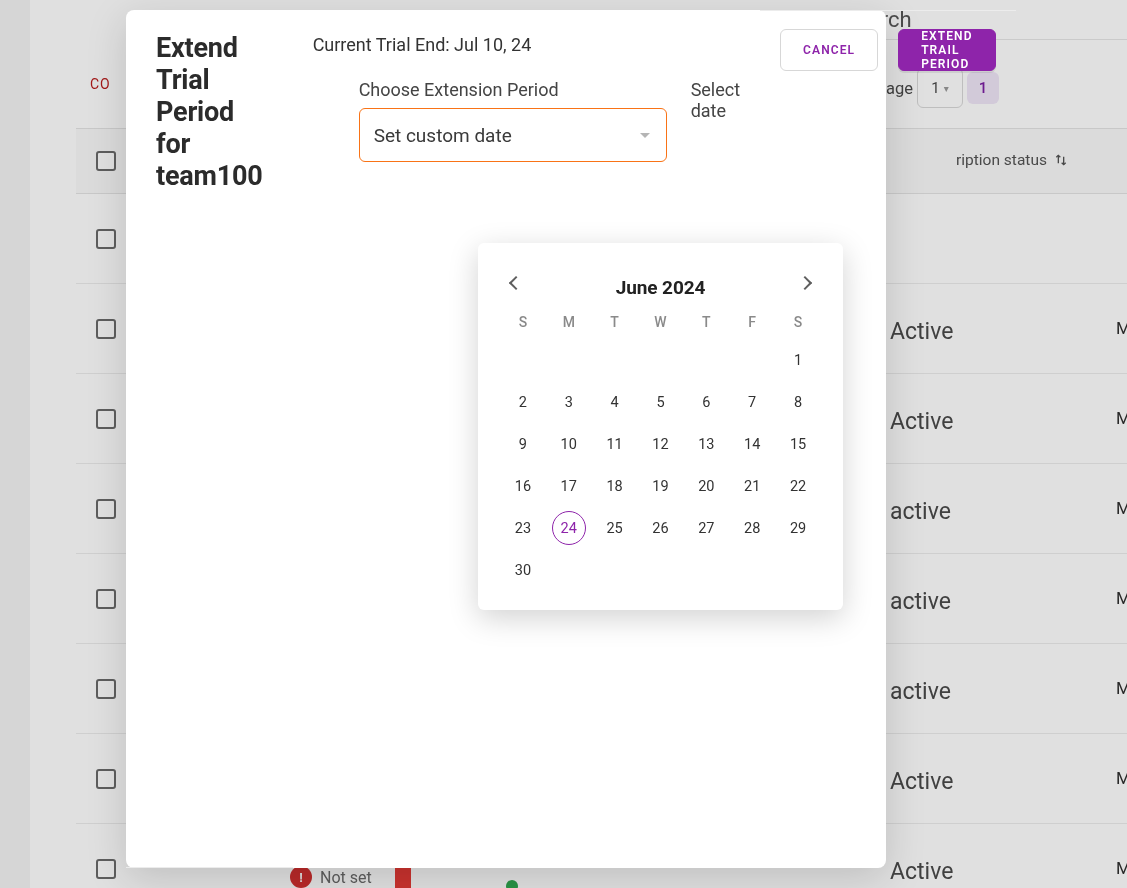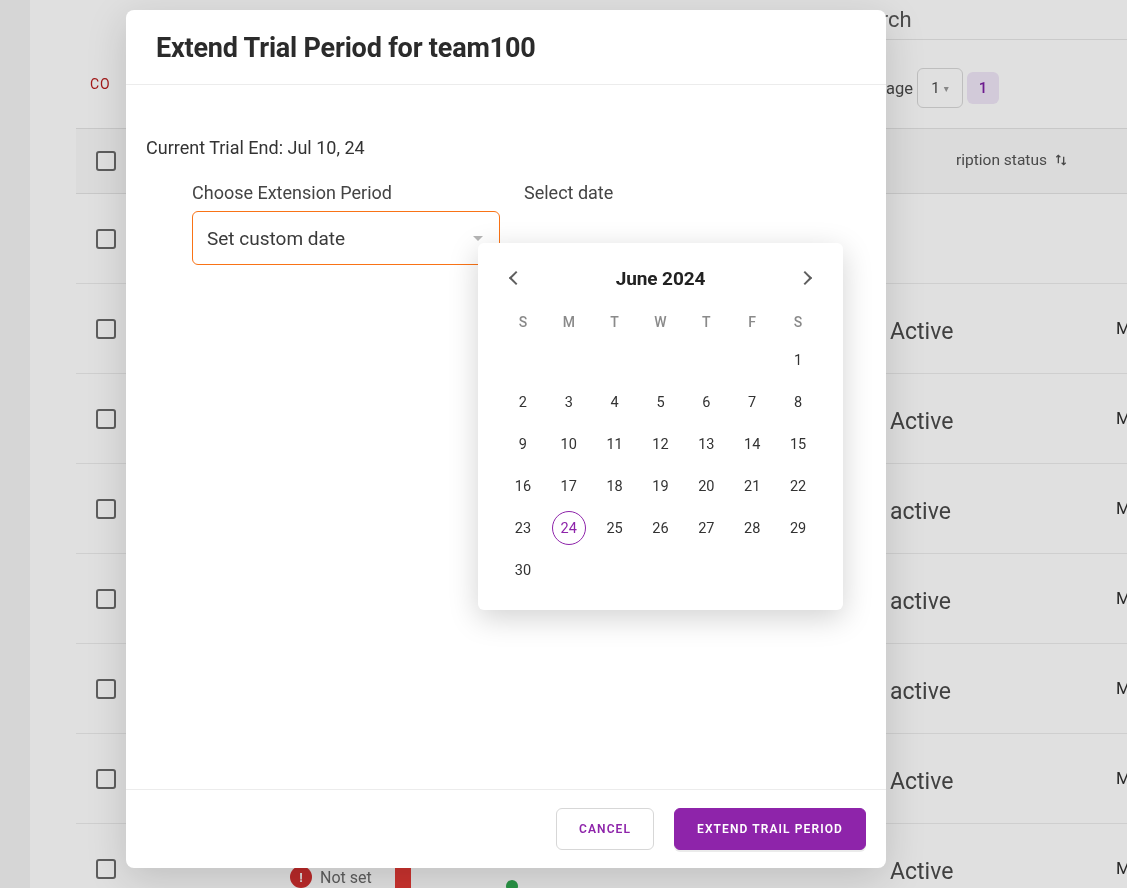--- a/index.html
+++ b/index.html
@@ -27,42 +27,42 @@
   .bg .row .cbox { position: absolute; top: 35px; left: 20px; width: 20px; height: 20px; border: 2px solid #6a6a6a; border-radius: 3px; background: #fff; }
   .bg .row .act { position: absolute; left: 814px; top: 34px; font-size: 23px; color: #4a4a4a; }
   .bg .row .mlet { position: absolute; left: 1040px; top: 34px; font-size: 17px; color: #2f2f2f; }
   .bg .rowlast { border-bottom: none; }
   .bg .notset { position: absolute; top: 866px; left: 290px; display:flex; align-items:center; gap:8px; }
   .bg .alertic { width: 22px; height: 22px; border-radius: 50%; background: #d32f2f; color:#fff; display:flex; align-items:center; justify-content:center; font-size: 13px; font-weight:700; }
   .bg .nslbl { font-size: 16px; color: #6a6a6a; }
   .bg .redbar { position: absolute; top: 860px; left: 395px; width: 16px; height: 28px; background: #e53935; border-radius: 2px 2px 0 0; }
   .bg .grndot { position: absolute; top: 880px; left: 506px; width: 12px; height: 12px; border-radius: 50%; background: #2fa84f; }
   
-  .modal { position: absolute; z-index: 20; top: 10px; left: 126px; width: 760px; height: 858px; background: #fff; border-radius: 8px; box-shadow: 0 10px 40px rgba(0,0,0,0.15); display:flex; flex-direction:column;gap:28px; }
+  .modal { position: absolute; z-index: 20; top: 10px; left: 126px; width: 760px; height: 858px; background: #fff; border-radius: 8px; box-shadow: 0 10px 40px rgba(0,0,0,0.15); display:flex; flex-direction:row; }
   .modal .mhdr { padding: 22px 30px 20px; border-bottom: 1px solid #ececec; }
   .modal .mtitle { font-size: 27px; font-weight: 700; color: #2b2b2b; letter-spacing: -0.2px; }
   .modal .mbody { flex: 1 1 auto; padding: 24px 20px 10px 20px; }
   .modal .curend { font-size: 18px; color: #333; }
   .modal .fields { display:flex; gap: 24px; margin-top: 24px; margin-left: 46px; }
   .modal .fld { display:flex; flex-direction:column; gap: 8px; }
   .modal .flbl { font-size: 18px; color: #444; }
   .modal .selectbox { position: relative; width: 308px; height: 54px; border: 1px solid #f97316; border-radius: 6px; padding: 0 14px; display:flex; align-items:center; font-size: 19px; color: #3a3a3a; background:#fff; }
   .modal .selectbox .caret { position: absolute; right: 16px; width: 0; height: 0; border-left: 5px solid transparent; border-right: 5px solid transparent; }
   .modal .selectbox .caret.down { border-top: 5px solid #b5b5b5; }
   .modal .selectbox .caret.up   { border-bottom: 5px solid #2fa84f; }
   .modal .selectbox.focus { border: 1.5px solid #2fa84f; }
   .modal .selectbox .ph { color: #b9b9b9; }
   .modal .selectbox.sb-date { width: 386px; }
   .modal .mfoot { border-top: 1px solid #ececec; padding: 18px 20px 18px; display:flex; justify-content:flex-end; gap: 20px; }
   .btn { height: 42px; border-radius: 6px; padding: 0 22px; font-size: 12px; font-weight: 600; letter-spacing: 1.1px; display:inline-flex; align-items:center; justify-content:center; cursor: pointer; text-transform: uppercase; }
   .btn.cancel { background:#fff; border: 1px solid #d7d7d7; color: #8e24aa; }
   .btn.primary { background: #8e24aa; border: 1px solid #8e24aa; color: #fff; box-shadow: 0 2px 0 rgba(0,0,0,0.08); }
   
   .calpop { position: absolute; z-index: 30; top: 243px; left: 478px; width: 365px; height: 367px; background: #fff; border-radius: 6px; box-shadow: 0 8px 30px rgba(0,0,0,0.18); padding: 14px 22px 8px; }
-  .calnav { display:flex; align-items:center; justify-content:space-between; height: 42px; gap: 40px; }
+  .calnav { display:flex; align-items:flex-end; justify-content:space-between; height: 42px; gap: 40px; }
   .calnav .navbtn { width: 32px; height: 32px; display:flex; align-items:center; justify-content:center; color:#5e5e5e; cursor:pointer; border-radius: 50%; }
   .calnav .calmonth { font-size: 19px; font-weight: 700; color: #222; letter-spacing: -0.1px; }
   .calgrid { width: 100%; border-collapse: collapse; table-layout: fixed; margin-top: 6px; }
   .calgrid th { font-weight: 500; font-size: 14px; color: #8a8a8a; height: 34px; text-align:center; }
   .calgrid td { height: 42px; text-align:center; font-size: 14.5px; color: #333; }
   .calgrid td .d { display:inline-flex; width: 34px; height: 34px; align-items:center; justify-content:center; border-radius: 50%; cursor:pointer; }
   .calgrid td .d.today { border: 1px solid #8e24aa; color:#8e24aa; }
   .calgrid td.empty { cursor: default; }
   
   .chev { width: 10px; height: 10px; border: solid #5e5e5e; border-width: 0 2px 2px 0; display:inline-block; }

